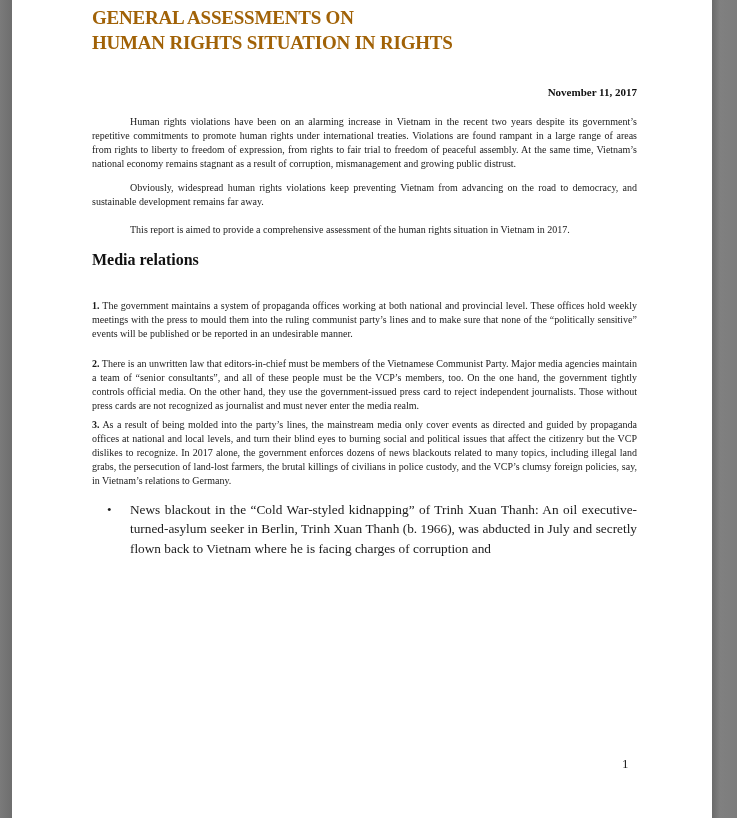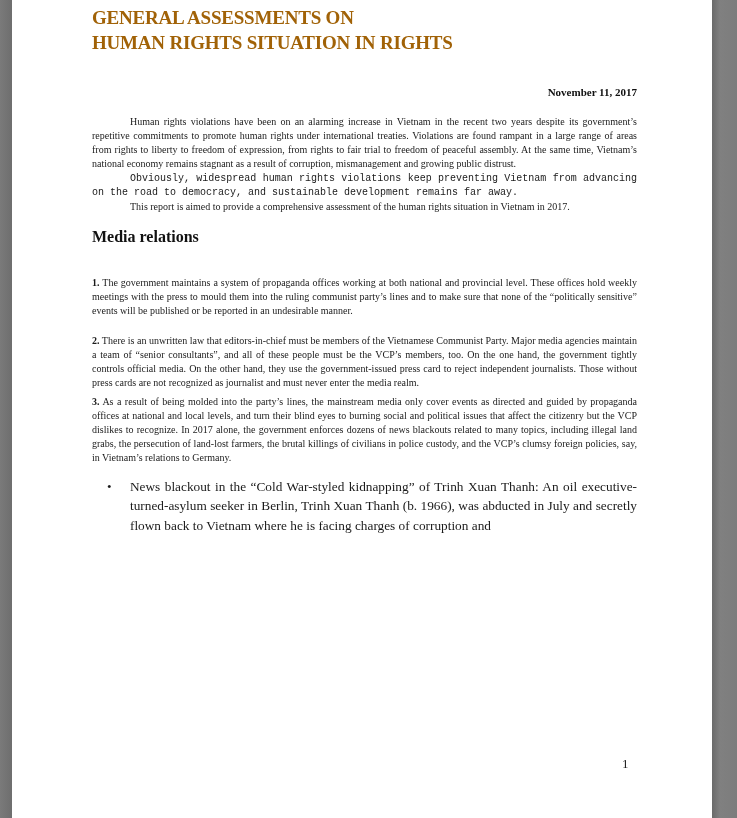--- a/index.html
+++ b/index.html
@@ -32,22 +32,22 @@
   }
   .date {
     text-align: right; font-weight: bold; font-size: 11px;
     margin: 28px 0 0 0; line-height: 18px; color: #111;
   }
   p {
     margin: 0; font-size: 10px; line-height: 14px; text-align: justify;
   }
   .indent { text-indent: 38px; }
   .p-intro1 { margin-top: 14px; }
-  .p-intro2 { margin-top: 1px; font-family: Liberation Mono, monospace; }
-  .p-intro3 { }
+  .p-intro2 { margin-top: 10px; }
+  .p-intro3 { margin-top: 14px; }
   h2 {
     font-size: 16px; font-weight: bold; margin: 12px 0 0 0; line-height: 22px; color: #111;
   }
   .num { font-weight: bold; }
   .p-item1 { margin-top: 28px; }
   .p-item2 { margin-top: 16px; }
   .p-item3 { margin-top: 5px; }
   ul.bullets {
     list-style: none; margin: 12px 0 0 0; padding: 0;
   }

